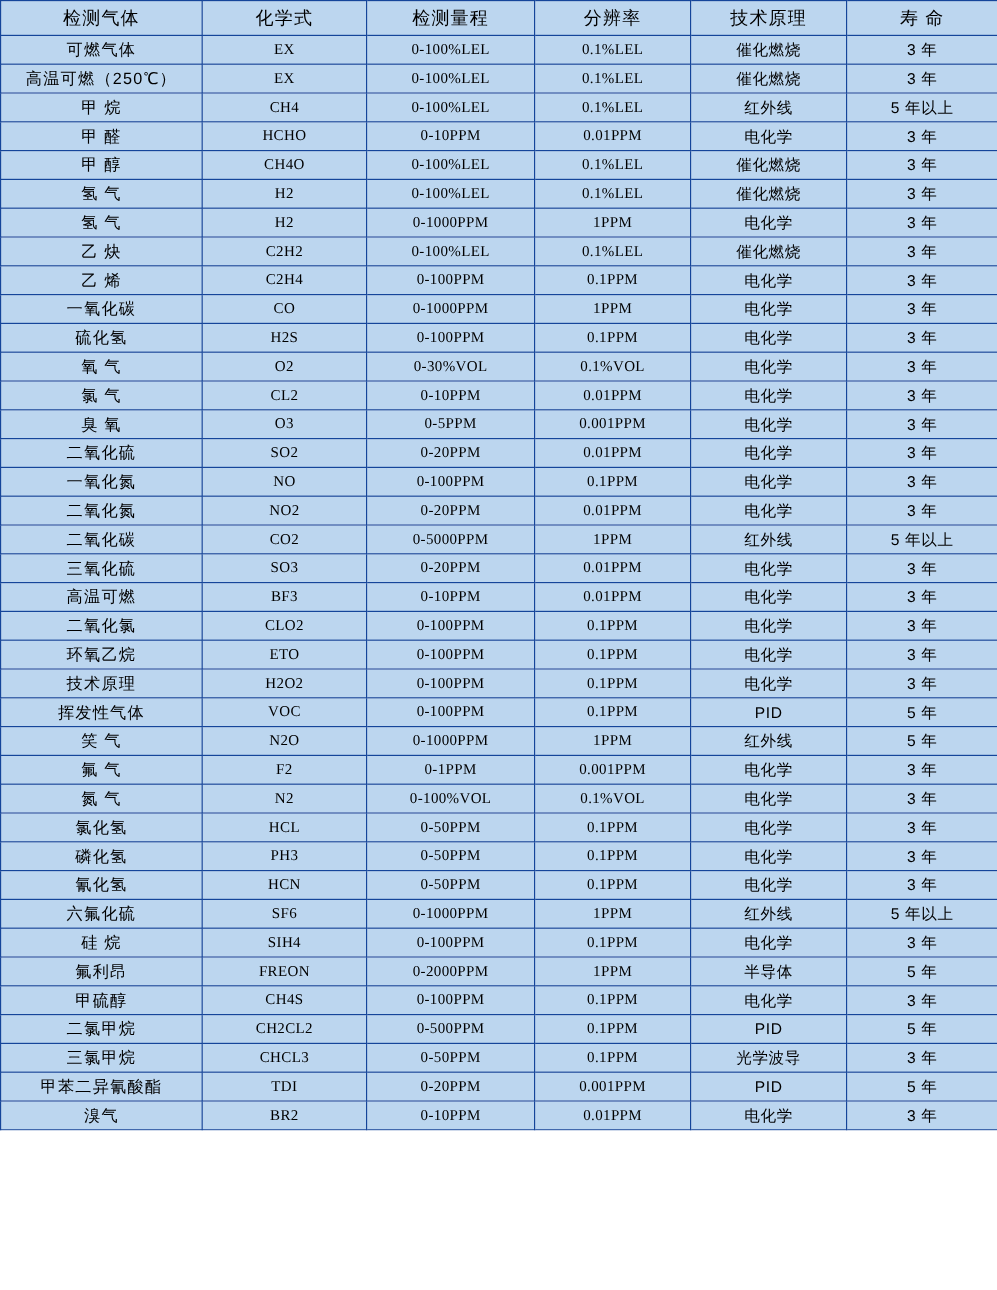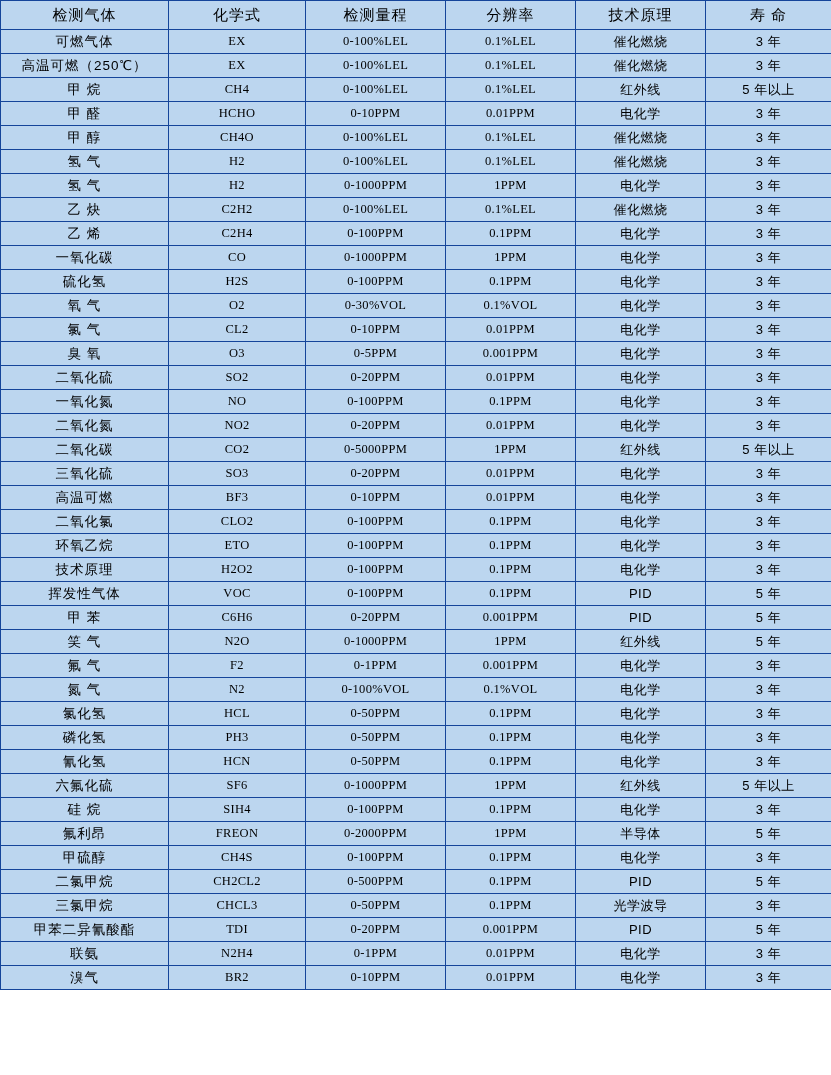--- a/index.html
+++ b/index.html
@@ -269,28 +269,20 @@
       </tr>
       <tr>
         <td class="c-name">挥发性气体</td>
         <td class="c-formula">VOC</td>
         <td class="c-range">0-100PPM</td>
         <td class="c-res">0.1PPM</td>
         <td class="c-tech">PID</td>
         <td class="c-life">5 年</td>
       </tr>
       <tr>
-        <td class="c-name">甲 苯</td>
-        <td class="c-formula">C6H6</td>
-        <td class="c-range">0-20PPM</td>
-        <td class="c-res">0.001PPM</td>
-        <td class="c-tech">PID</td>
-        <td class="c-life">5 年</td>
-      </tr>
-      <tr>
         <td class="c-name">笑 气</td>
         <td class="c-formula">N2O</td>
         <td class="c-range">0-1000PPM</td>
         <td class="c-res">1PPM</td>
         <td class="c-tech">红外线</td>
         <td class="c-life">5 年</td>
       </tr>
       <tr>
         <td class="c-name">氟 气</td>
         <td class="c-formula">F2</td>
@@ -381,28 +373,20 @@
       </tr>
       <tr>
         <td class="c-name">甲苯二异氰酸酯</td>
         <td class="c-formula">TDI</td>
         <td class="c-range">0-20PPM</td>
         <td class="c-res">0.001PPM</td>
         <td class="c-tech">PID</td>
         <td class="c-life">5 年</td>
       </tr>
       <tr>
-        <td class="c-name">联氨</td>
-        <td class="c-formula">N2H4</td>
-        <td class="c-range">0-1PPM</td>
-        <td class="c-res">0.01PPM</td>
-        <td class="c-tech">电化学</td>
-        <td class="c-life">3 年</td>
-      </tr>
-      <tr>
         <td class="c-name">溴气</td>
         <td class="c-formula">BR2</td>
         <td class="c-range">0-10PPM</td>
         <td class="c-res">0.01PPM</td>
         <td class="c-tech">电化学</td>
         <td class="c-life">3 年</td>
       </tr>
     </tbody>
 </table>
 

